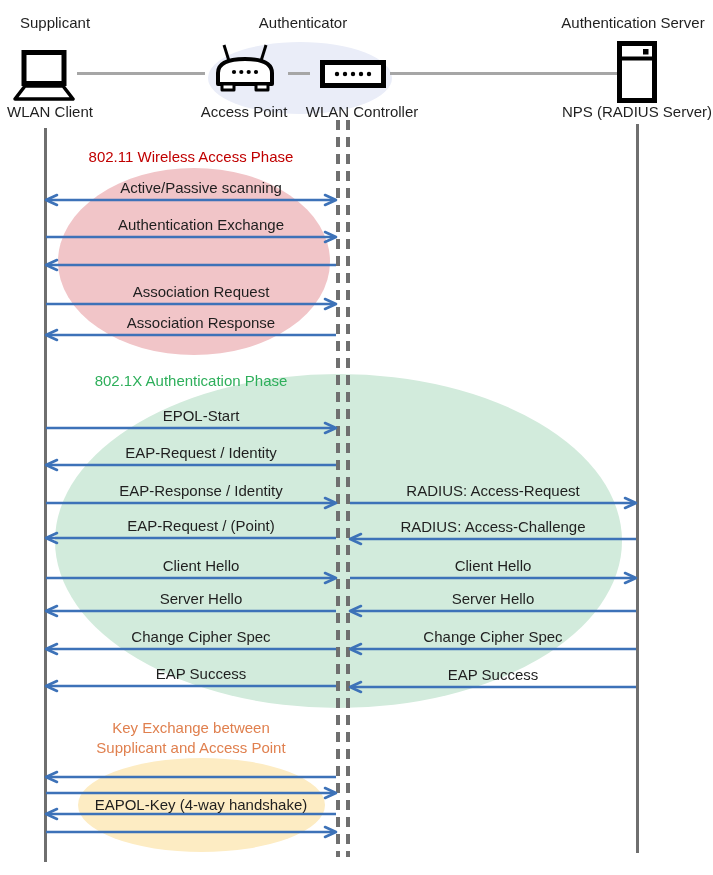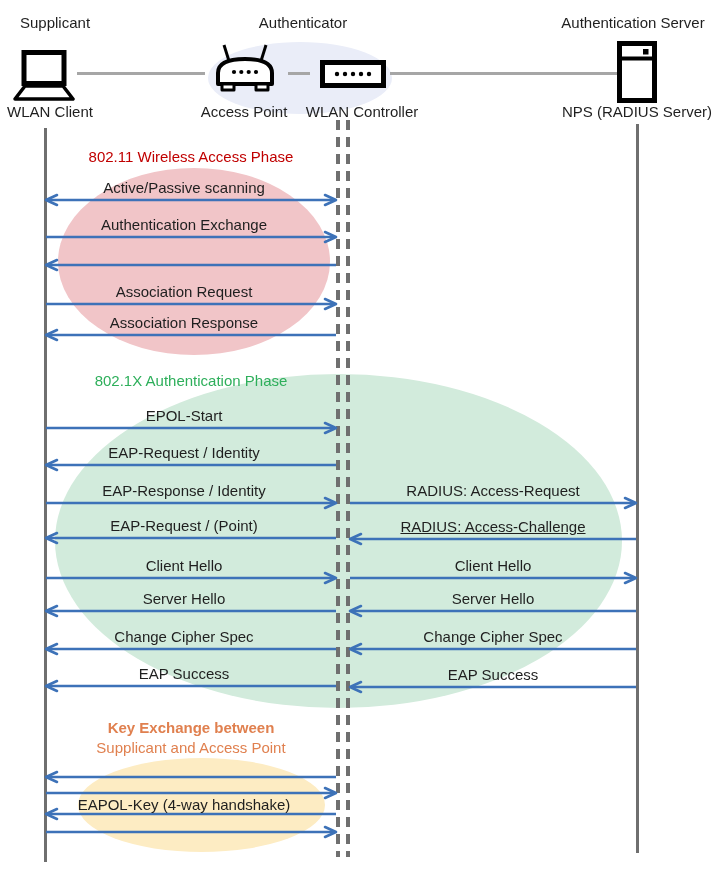--- a/index.html
+++ b/index.html
@@ -7,21 +7,21 @@
     --phase1-title:#c00000; --phase2-title:#2eaf5b; --phase3-title:#e0804f;
     --phase1-ellipse:#f1c5c8; --phase2-ellipse:#d2ebdc; --phase3-ellipse:#fdecc3;
     --auth-ellipse:#eaedf8;
   }
   html,body{margin:0;padding:0;background:#fff;}
   .canvas{position:relative;width:713px;height:875px;background:#fff;overflow:hidden;
           font-family:"Liberation Sans",sans-serif;color:var(--text);}
   .ellipse{position:absolute;border-radius:50%;}
   .lbl{position:absolute;font-size:15px;line-height:18px;text-align:center;white-space:nowrap;}
   .role-lbl{position:absolute;font-size:15px;line-height:18px;white-space:nowrap;}
-  .lane-l{left:39px;width:290px;}
+  .lane-l{left:56px;width:290px;}
   .lane-r{left:350px;width:286px;}
   .phase-title{position:absolute;font-size:15px;line-height:19px;text-align:center;width:290px;left:46px;}
   .lifeline{position:absolute;width:3px;background:var(--lifeline);}
   .lifeline-dash{position:absolute;width:4px;
       background:repeating-linear-gradient(to bottom,var(--lifeline) 0 10px,transparent 10px 17px);}
   .connector{position:absolute;height:3px;background:var(--connector);top:72px;}
   .msg-line{stroke:var(--arrow);stroke-width:2.4;}
   .msg-head{fill:none;stroke:var(--arrow);stroke-width:2.6;stroke-linecap:round;stroke-linejoin:round;}
   svg.icon{position:absolute;}
   #arrows{position:absolute;left:0;top:0;pointer-events:none;}
@@ -187,27 +187,27 @@
   <div class="lbl lane-l" style="top:216px;">Authentication Exchange</div>
   <div class="lbl lane-l" style="top:283px;">Association Request</div>
   <div class="lbl lane-l" style="top:314px;">Association Response</div>
 
   <div class="phase-title" style="top:371px;color:var(--phase2-title);">802.1X Authentication Phase</div>
   <div class="lbl lane-l" style="top:407px;">EPOL-Start</div>
   <div class="lbl lane-l" style="top:444px;">EAP-Request / Identity</div>
   <div class="lbl lane-l" style="top:482px;">EAP-Response / Identity</div>
   <div class="lbl lane-r" style="top:482px;">RADIUS: Access-Request</div>
   <div class="lbl lane-l" style="top:517px;">EAP-Request / (Point)</div>
-  <div class="lbl lane-r" style="top:518px;text-decoration:underline;">RADIUS: Access-Challenge</div>
+  <div class="lbl lane-r" style="top:518px;">RADIUS: Access-Challenge</div>
   <div class="lbl lane-l" style="top:557px;">Client Hello</div>
   <div class="lbl lane-r" style="top:557px;">Client Hello</div>
   <div class="lbl lane-l" style="top:590px;">Server Hello</div>
   <div class="lbl lane-r" style="top:590px;">Server Hello</div>
   <div class="lbl lane-l" style="top:628px;">Change Cipher Spec</div>
   <div class="lbl lane-r" style="top:628px;">Change Cipher Spec</div>
   <div class="lbl lane-l" style="top:665px;">EAP Success</div>
   <div class="lbl lane-r" style="top:666px;">EAP Success</div>
 
-  <div class="phase-title" style="top:718px;color:var(--phase3-title);font-weight:bold;">Key Exchange between</div>
+  <div class="phase-title" style="top:718px;color:var(--phase3-title);">Key Exchange between</div>
   <div class="phase-title" style="top:738px;color:var(--phase3-title);">Supplicant and Access Point</div>
   <div class="lbl lane-l" style="top:796px;">EAPOL-Key (4-way handshake)</div>
 
 </div>
 
 </body></html>

